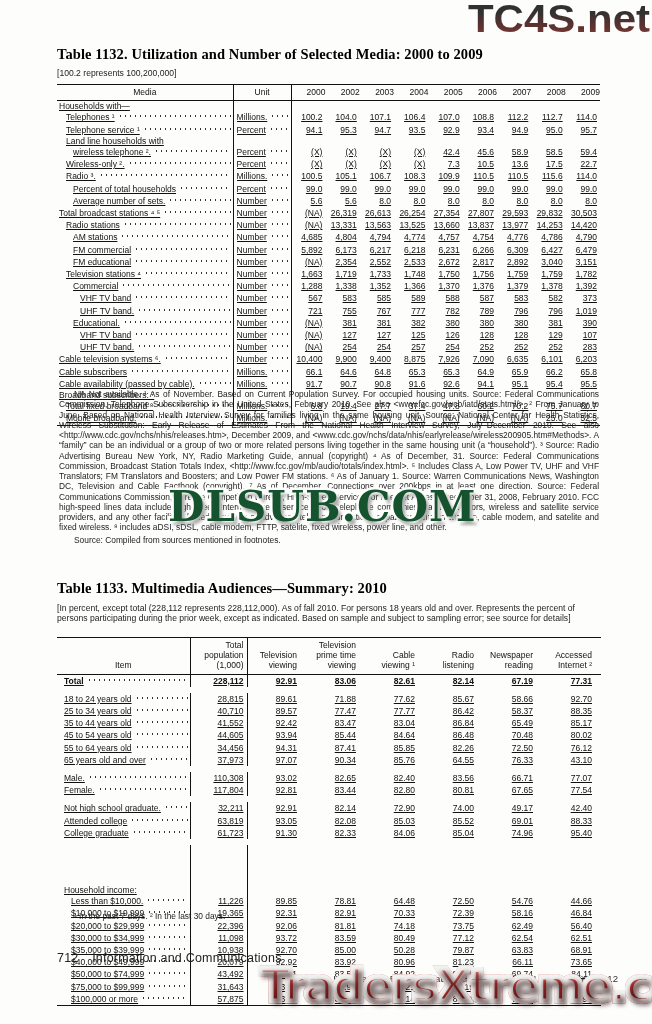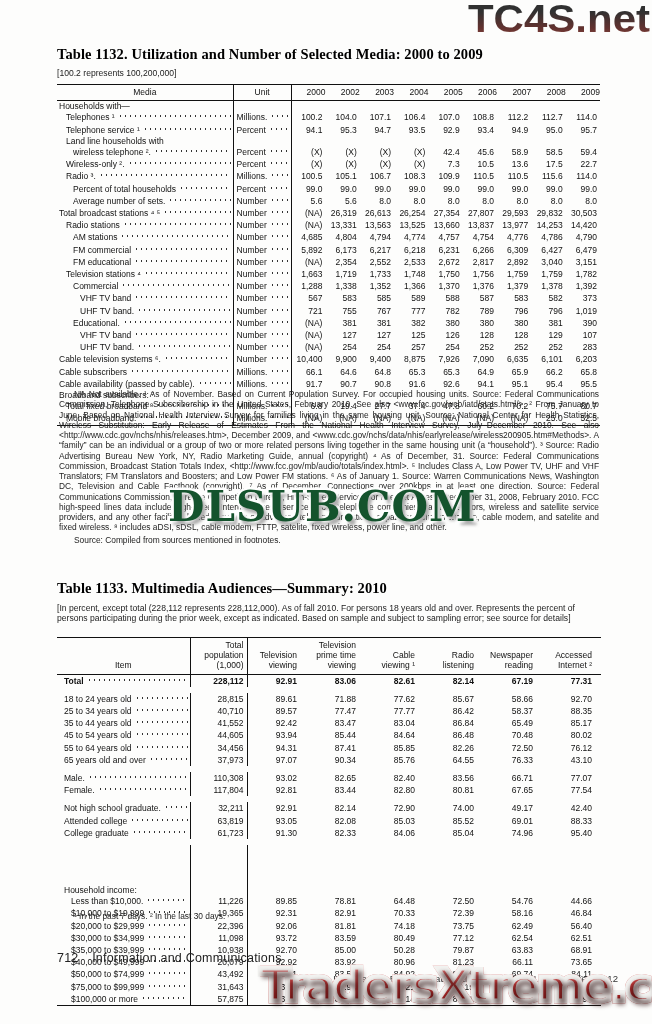--- a/index.html
+++ b/index.html
@@ -20,21 +20,21 @@
   
   table.stat{
     position:absolute; left:57px; border-collapse:collapse; table-layout:fixed;
     font-size:8.5px; line-height:10.2px; color:#111;
   }
   table.stat th{ font-weight:normal; }
   #t1132{ width:543px; }
   #t1133{ width:544px; }
   thead tr.hdr th{ border-top:1.6px solid #111; border-bottom:1px solid #111; padding:2px 0 3px; vertical-align:bottom;}
   tbody tr:last-child td{ }
-  table.stat tbody{ border-bottom:1.1px solid #111; }
+  table.stat tbody{ border-bottom:1.1px solid #111;text-decoration:underline; }
   td.lblcell{ padding:0; }
   .lblflex{ display:flex; align-items:baseline; overflow:hidden; }
   .lblflex .lbl{ white-space:nowrap; }
   .dots{
     flex:1; height:8px; margin:0 2px 0 3px; min-width:4px;
     background-image:radial-gradient(circle, #333 0.7px, rgba(0,0,0,0) 0.8px);
     background-size:5px 8px; background-position:0 65%; background-repeat:repeat-x;
   }
   .nodots .dots{ background:none; }
   td.unitcell{ padding:0 0 0 3px; border-left:1px solid #111; }

